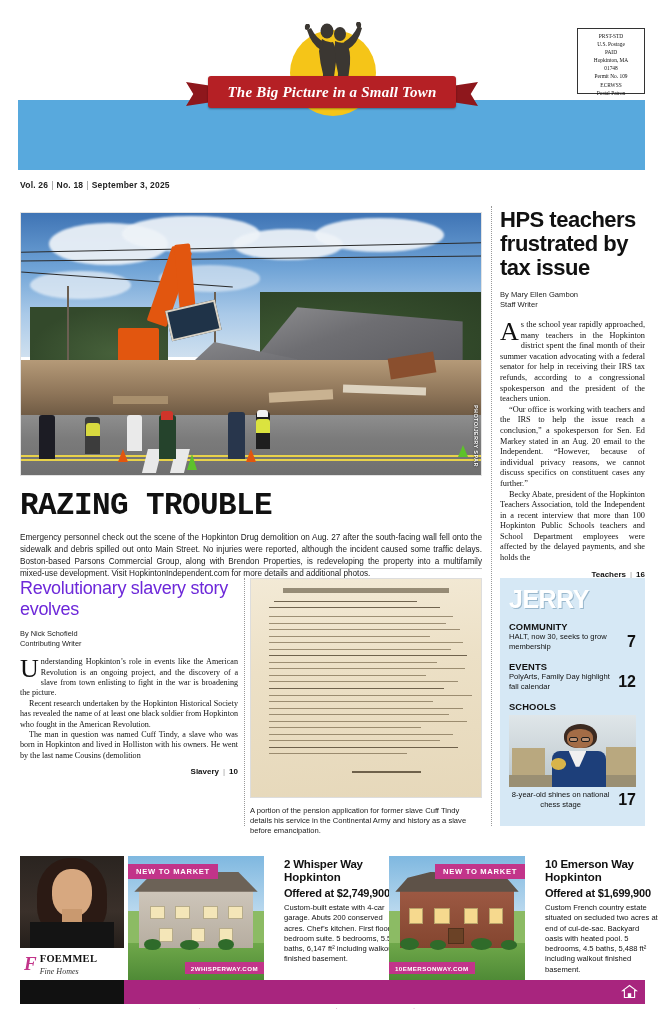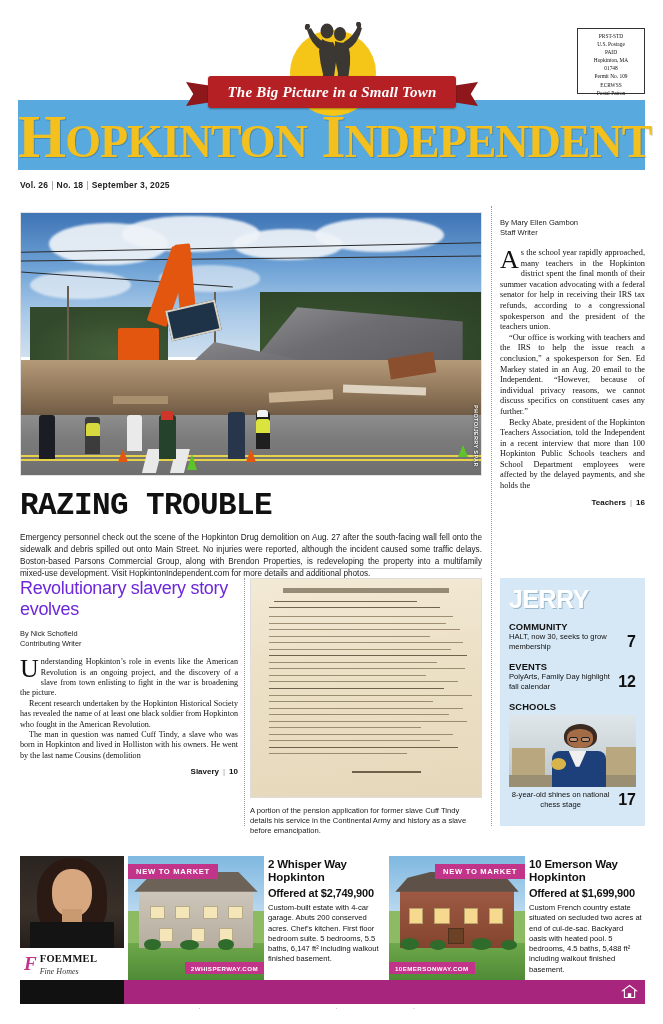--- a/index.html
+++ b/index.html
@@ -280,21 +280,21 @@
     font-size:7.6px; font-weight:bold; letter-spacing:.7px;
   }
   .badge.l { left:0; }
   .badge.r { right:0; }
   .url-strip {
     position:absolute; bottom:6px; padding:2.5px 6px;
     background:#c2348a; color:#fff; font-size:6.2px; font-weight:bold; letter-spacing:.4px;
   }
   .url-strip.l { right:0; }
   .url-strip.r { left:0; }
-  .listing-text { position:absolute; left:140px; top:2px; width:113px; }
+  .listing-text { position:absolute; left:156px; top:2px; width:113px; }
   .l-addr { font-size:11.5px; font-weight:bold; line-height:13px; color:#111; letter-spacing:-.2px; }
   .l-town { font-size:11.5px; font-weight:bold; line-height:13px; color:#111; }
   .l-price { font-size:11px; font-weight:bold; line-height:15px; color:#111; margin-top:2px; letter-spacing:-.2px; }
   .l-desc { font-size:7.6px; line-height:10.3px; color:#111; margin-top:2px; }
 
   .ad-bar {
     position:absolute; left:0; top:124px; width:625px; height:24px;
     background:#a8257e; display:flex; align-items:center; justify-content:center;
     color:#fff;
   }
@@ -332,24 +332,20 @@
     </svg>
 
     <div class="ribbon-wrap">
       <div class="ribbon-tail l"></div>
       <div class="ribbon-tail r"></div>
       <div class="ribbon-body">
         <span class="ribbon-text">The Big Picture in a Small Town</span>
       </div>
     </div>
 
-    <div class="paper-title">
-      <span>H</span><span class="sc">OPKINTON</span>
-      <span>I</span><span class="sc">NDEPENDENT</span>
-    </div>
 
     <div class="permit-box">
       <div>PRST-STD</div>
       <div>U.S. Postage</div>
       <div>PAID</div>
       <div>Hopkinton, MA</div>
       <div>01748</div>
       <div>Permit No. 109</div>
       <div>ECRWSS</div>
       <div>Postal Patron</div>
@@ -428,20 +424,21 @@
 
         <div class="photo-credit">PHOTO/JERRY SPAR</div>
       </div>
 
       <h1 class="lead-head">RAZING TROUBLE</h1>
 
       <div class="lead-cap">Emergency personnel check out the scene of the Hopkinton Drug demolition on Aug. 27 after the south-facing wall fell onto the sidewalk and debris spilled out onto Main Street. No injuries were reported, although the incident caused some traffic delays. Boston-based Parsons Commercial Group, along with Brendon Properties, is redeveloping the property into a multifamily mixed-use development. Visit HopkintonIndependent.com for more details and additional photos.</div>
     </div>
 
     <div class="rail">
+      <h2 class="rail-head">HPS teachers frustrated by tax issue</h2>
       <div class="rail-byline">
         <div>By Mary Ellen Gambon</div>
         <div>Staff Writer</div>
       </div>
       <div class="rail-body">
         <p class="first"><span class="dropcap">A</span><span>s the school year rapidly approached, many teachers in the Hopkinton district spent the final month of their summer vacation advocating with a federal senator for help in receiving their IRS tax refunds, according to a congressional spokesperson and the president of the teachers union.</span></p>
         <p>“Our office is working with teachers and the IRS to help the issue reach a conclusion,” a spokesperson for Sen. Ed Markey stated in an Aug. 20 email to the Independent. “However, because of individual privacy reasons, we cannot discuss specifics on constituent cases any further.”</p>
         <p>Becky Abate, president of the Hopkinton Teachers Association, told the Independent in a recent interview that more than 100 Hopkinton Public Schools teachers and School Department employees were affected by the delayed payments, and she holds the</p>
       </div>
       <div class="jump">

